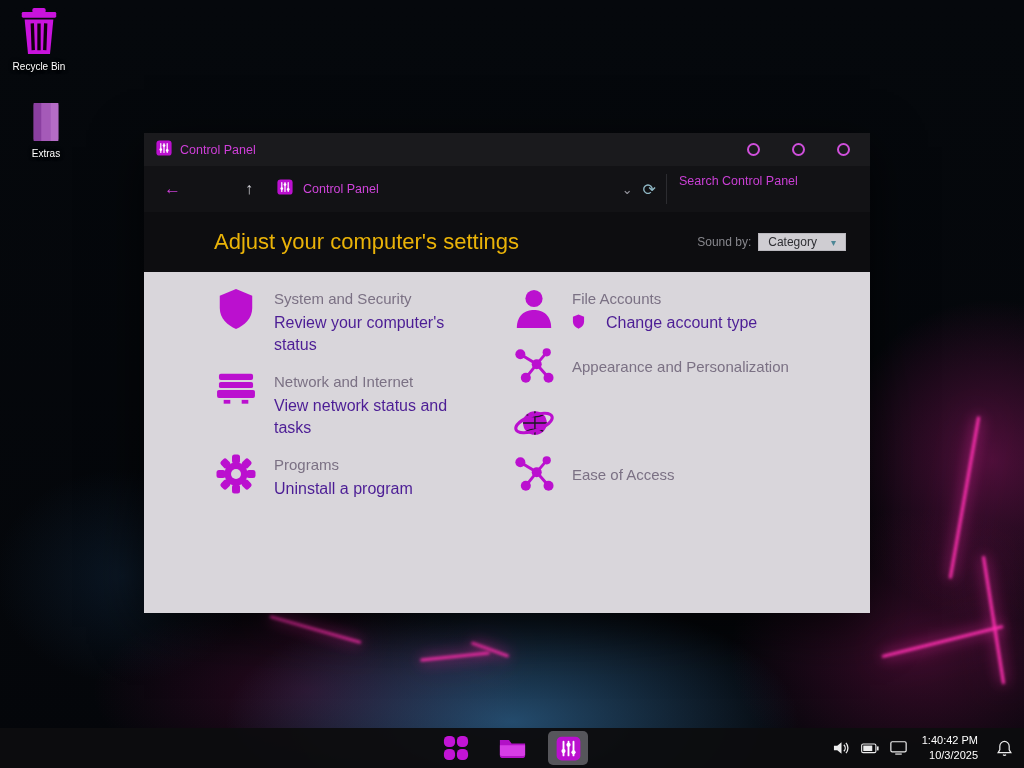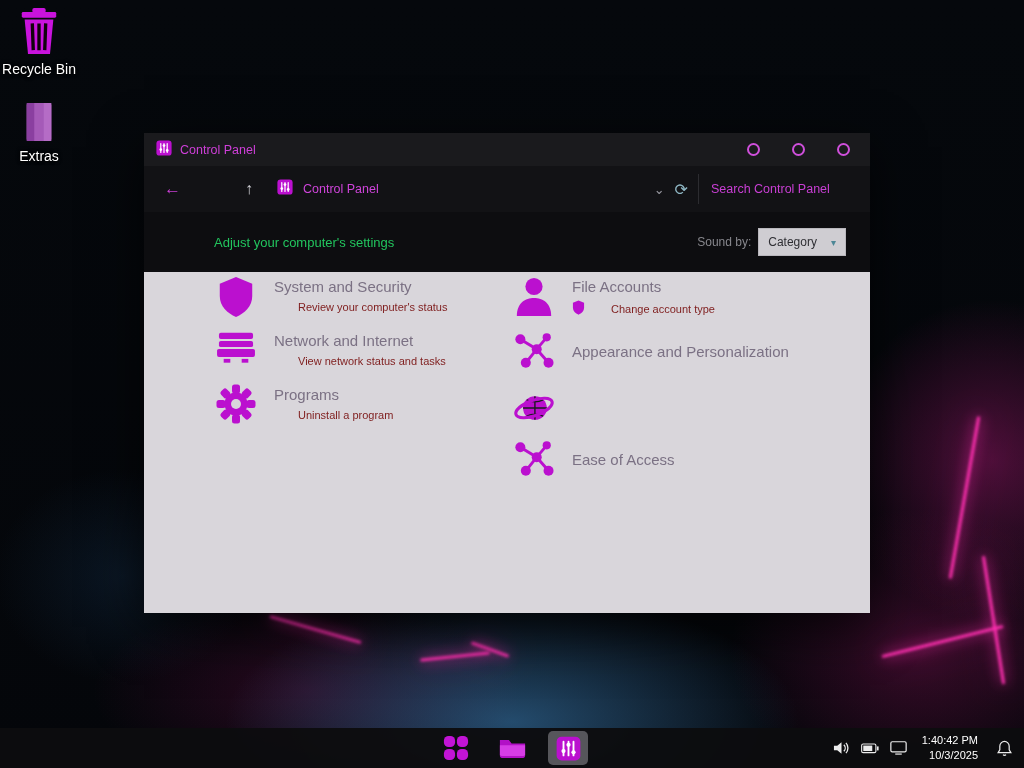--- a/index.html
+++ b/index.html
@@ -14,62 +14,62 @@
       radial-gradient(26% 26% at 90% 85%, rgba(210,25,130,0.25), rgba(0,0,0,0) 72%),
       radial-gradient(30% 18% at 30% 90%, rgba(190,22,120,0.20), rgba(0,0,0,0) 70%),
       radial-gradient(18% 20% at 12% 75%, rgba(30,70,110,0.25), rgba(0,0,0,0) 70%),
       linear-gradient(#05080c, #04060a);
   }
   .streak { position:absolute; background:#ff2fb0; filter:blur(1.5px); box-shadow:0 0 14px #ff2fb0, 0 0 30px rgba(255,47,176,.5); border-radius:3px; }
 
   
   .dicon { position:absolute; width:76px; text-align:center; cursor:pointer; }
   .dicon svg { display:block; margin:0 auto 5px; }
-  .dicon .dlabel { color:#fff; font-size:14px; text-shadow:0 1px 3px #000, 0 0 4px #000; }
+  .dicon .dlabel { color:#fff; font-size:10px; text-shadow:0 1px 3px #000, 0 0 4px #000; }
   #recycle { left:1px; top:8px; }
-  #extras  { left:1px; top:101px; }
+  #extras  { left:8px; top:101px; }
 
   
   .window { position:absolute; left:144px; top:133px; width:726px; height:480px;
             box-shadow:0 14px 48px rgba(0,0,0,0.65); }
   .titlebar { height:33px; background:#1a1a1d; display:flex; align-items:center; padding:0 12px; }
   .title-text { color:#cf3fd9; font-size:12.5px; margin-left:8px; }
   .win-btns { margin-left:auto; display:flex; gap:32px; margin-right:8px; }
   .win-btn { width:13px; height:13px; border:2px solid #cf4fdb; border-radius:50%; cursor:pointer; }
 
   .toolbar { height:46px; background:#121215; display:flex; align-items:center; padding:0 0 0 20px; }
   .nav-glyph { font-size:17px; cursor:pointer; }
   .back { color:#c93fd4; }
   .up { color:#cfcfd4; margin-left:64px; font-size:16px; }
   .addr { margin-left:24px; flex:1; display:flex; align-items:center; height:30px; }
   .addr-text { color:#cf44da; font-size:12.5px; margin-left:10px; cursor:pointer; }
   .addr-chevron { margin-left:auto; color:#9a9aa2; font-size:13px; cursor:pointer; padding:0 8px; }
   .refresh { color:#8fb7c4; font-size:16px; cursor:pointer; padding:0 10px 0 2px; }
-  .searchbox { width:172px; height:30px; display:flex; align-items:center; border-left:1px solid #2c2c30; }
+  .searchbox { width:204px; height:30px; display:flex; align-items:flex-start; border-left:1px solid #2c2c30; }
   .searchbox input { background:transparent; border:none; outline:none; color:#c93fd4; font-size:12.5px;
                      padding-left:12px; width:100%; font-family:"Liberation Sans", sans-serif; }
   .searchbox input::placeholder { color:#c93fd4; opacity:1; }
 
   .headerband { height:60px; background:#0d0d10; display:flex; align-items:center; padding:0 24px 0 70px; }
-  .adjust { color:#22c55e; font-size:13px; }
+  .adjust { color:#eab308; font-size:22px; }
   .viewby { margin-left:auto; display:flex; align-items:center; gap:7px; font-size:12px; color:#87878d; }
-  .cat-btn { background:#cfcdd2; border:1px solid #b9b7bd; height:28px; padding:0 9px; font-size:12px;
+  .cat-btn { background:#cfcdd2; border:1px solid #b9b7bd; height:18px; padding:0 9px; font-size:12px;
              color:#2e2e33; display:flex; align-items:center; gap:14px; cursor:pointer; }
   .cat-btn .dd { color:#4d8796; font-size:10px; }
 
-  .content { height:341px; background:#d9d6db; display:flex; padding-top:4px; }
+  .content { height:341px; background:#d9d6db; display:flex; padding-top:16px; }
   .col-left { margin-left:70px; width:238px; }
   .col-right { margin-left:60px; width:330px; }
   .cat { display:flex; gap:16px; margin-bottom:12px; }
   .cat.center { align-items:center; margin-bottom:18px; }
   .cat-icon { flex:0 0 44px; display:flex; justify-content:center; align-items:flex-start; }
   .cat-title { display:block; font-size:15px; color:#7b7184; margin:2px 0 5px; cursor:pointer; text-decoration:none; }
   .cat.center .cat-title { margin:0; }
-  .cat-link { display:block; font-size:11px; color:#7f1d1d; margin-bottom:3px; line-height:1.38; cursor:pointer;margin-left:24px; }
-  .uac { display:flex; align-items:center; gap:2px;text-align:right; }
+  .cat-link { display:block; font-size:16px; color:#4c1d95; margin-bottom:3px; line-height:1.38; cursor:pointer; }
+  .uac { display:flex; align-items:center; gap:21px;text-align:right; }
   .uac svg { flex:0 0 auto; }
 
   
   .taskbar { position:absolute; left:0; bottom:0; width:1024px; height:40px;
              background:rgba(12,12,15,0.96); display:flex; align-items:center; }
   .tb-center { position:absolute; left:50%; top:0; transform:translateX(-50%); height:40px;
                display:flex; align-items:center; gap:16px; }
   .tb-app { width:40px; height:34px; display:flex; align-items:center; justify-content:center;
             border-radius:5px; cursor:pointer; }
   .tb-app.active { background:#56565b; }

